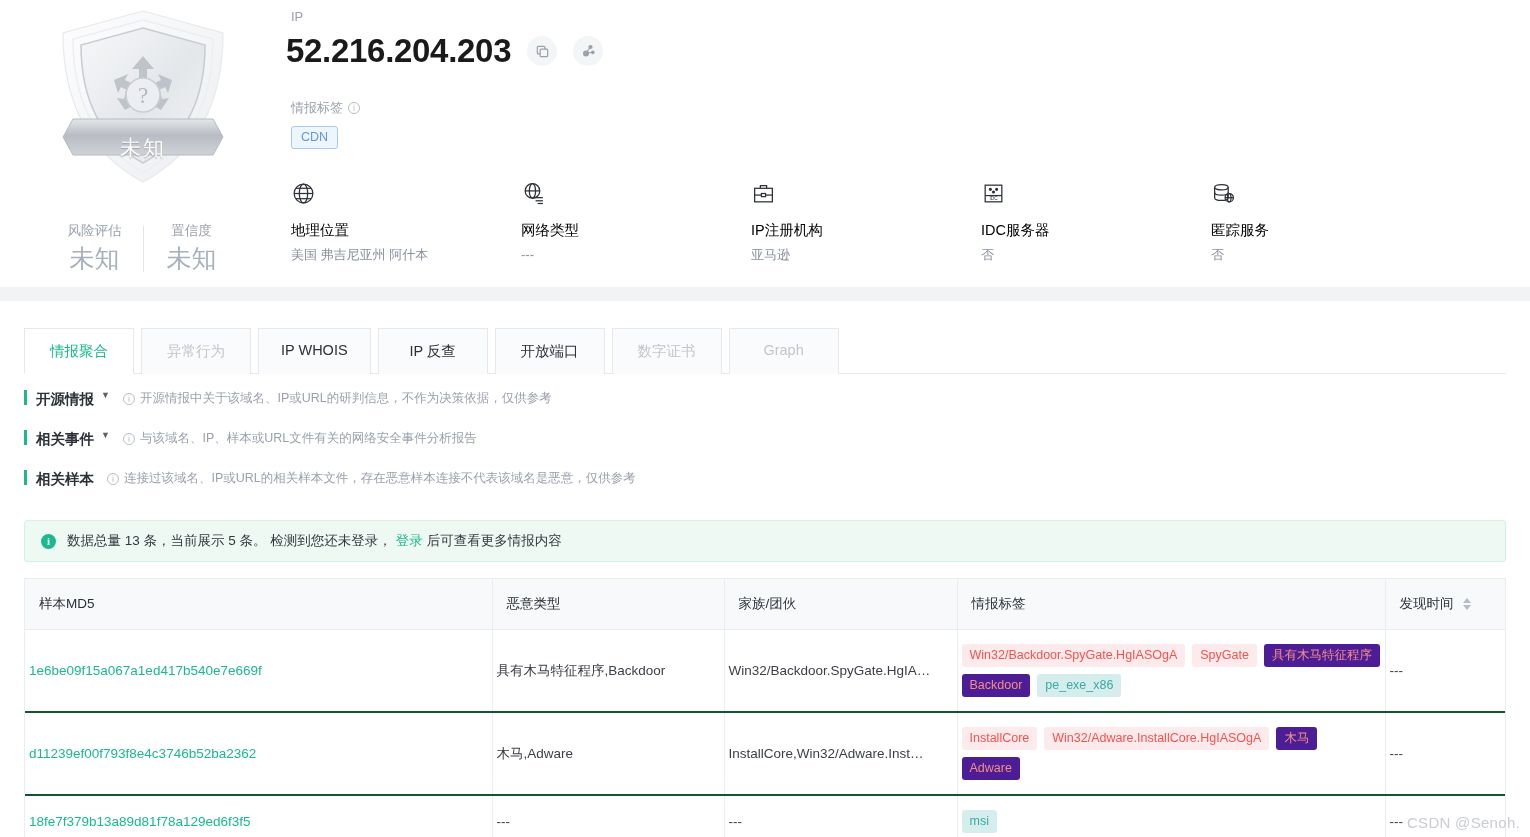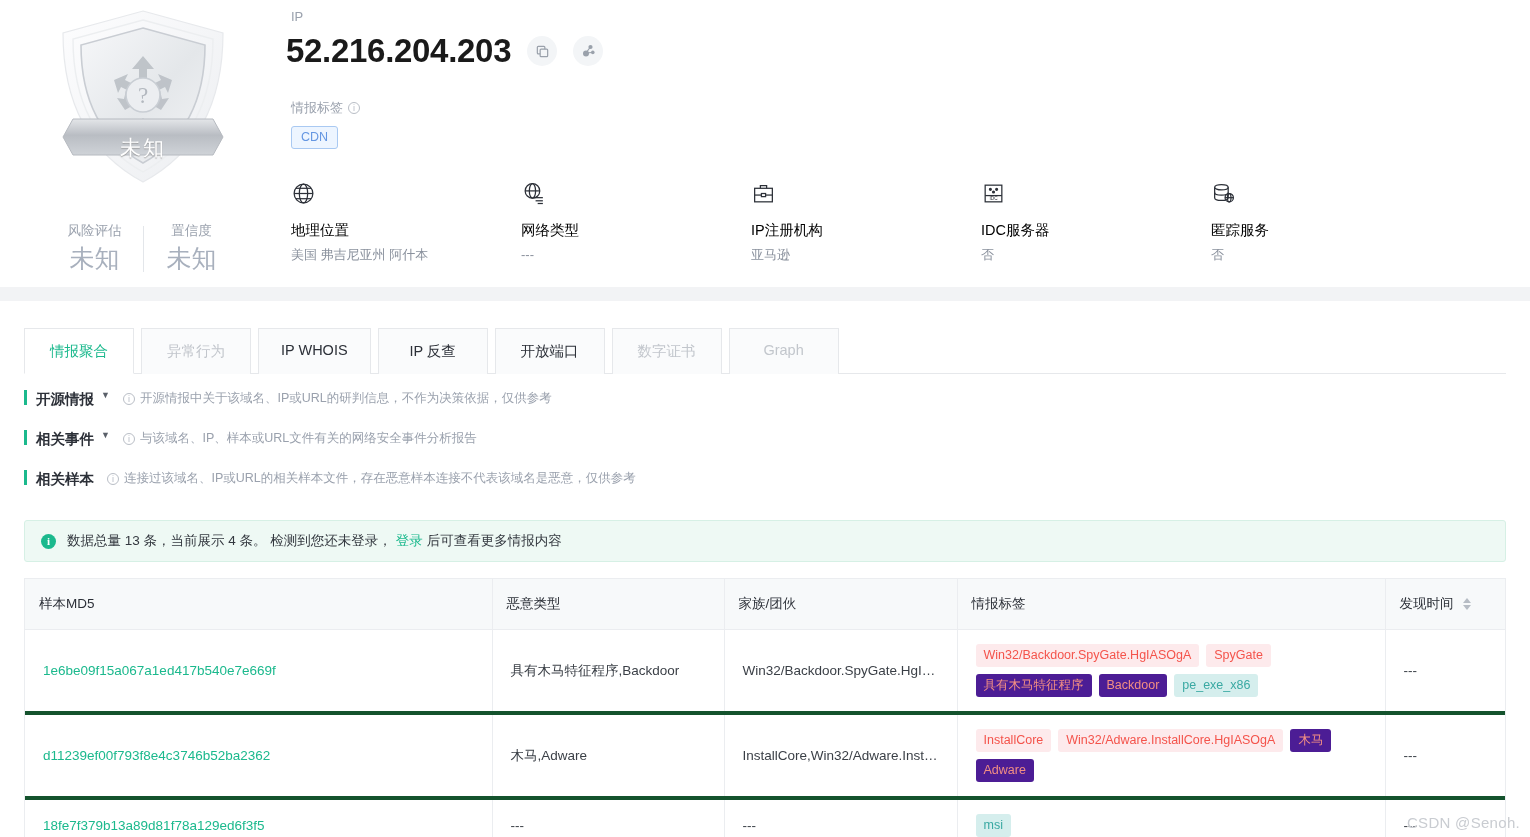--- a/index.html
+++ b/index.html
@@ -102,22 +102,22 @@
   
   .tbl-wrap { margin: 16px 24px 0 24px; border:1px solid #ebedf0; border-bottom:none; }
   table { width:100%; border-collapse:collapse; table-layout:fixed; }
   th {
     background:#f7f9fa; font-size:13.5px; color:#2c3038; font-weight:normal;
     text-align:left; padding:16px 14px; border-right:1px solid #ebedf0;
     border-bottom:1px solid #ebedf0; vertical-align:middle;
   }
   th:last-child { border-right:none; }
   td {
-    font-size:13.5px; color:#33383f; padding:14px 18px;
-    border-right:1px solid #ebedf0; border-bottom:4px solid #14532d;
+    font-size:13.5px; color:#33383f; padding:14px 4px;
+    border-right:1px solid #ebedf0; border-bottom:2px solid #14532d;
     vertical-align:middle; word-break:break-all;
   }
   td:last-child { border-right:none; }
   .md5 { color:#1bb98d; cursor:pointer; font-size:13.5px; }
   .ellip { white-space:nowrap; overflow:hidden; text-overflow:ellipsis; }
   .muted { color:#3a3f46; }
   .tagcell { display:flex; flex-wrap:wrap; gap:7px; }
   .tg { font-size:12.5px; padding:4px 8px 5px; border-radius:3px; line-height:14px; white-space:nowrap; }
   .tg.red    { background:#fdeaec; color:#f4534b; }
   .tg.pink   { background:#4c1d95; color:#f38f83; }
@@ -335,21 +335,21 @@
       <span class="sec-title">相关样本</span>
       <span class="sec-note">
         <i class="i-circ">i</i>
         <span>连接过该域名、IP或URL的相关样本文件，存在恶意样本连接不代表该域名是恶意，仅供参考</span>
       </span>
     </div>
   </div>
 
   <div class="banner">
     <span class="banner-ico">i</span>
-    <span>数据总量 13 条，当前展示 4 条。 检测到您还未登录，</span>
+    <span>数据总量 13 条，当前展示 5 条。 检测到您还未登录，</span>
     <span class="banner-link" style="margin-left:-7px">登录</span>
     <span style="margin-left:-7px">后可查看更多情报内容</span>
   </div>
 
   <div class="tbl-wrap">
     <table>
       <colgroup>
         <col style="width:467px">
           <col style="width:232px">
           <col style="width:233px">

